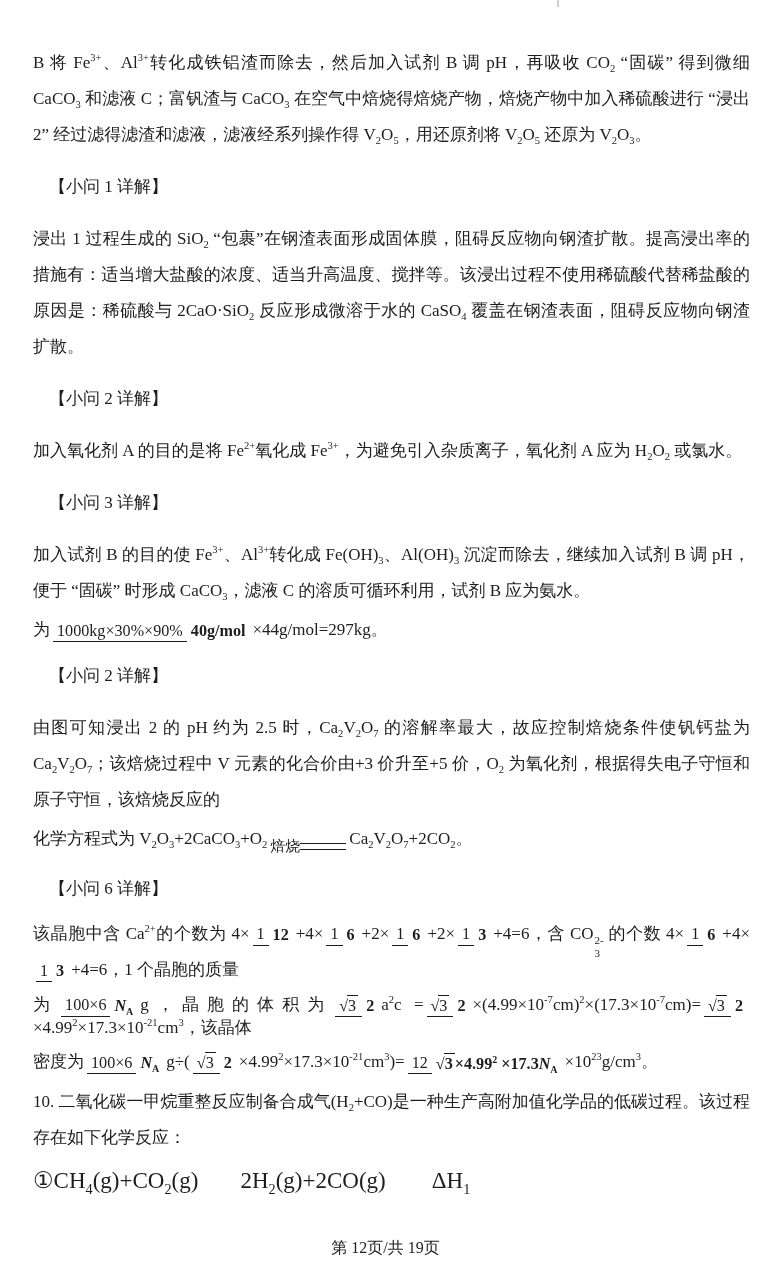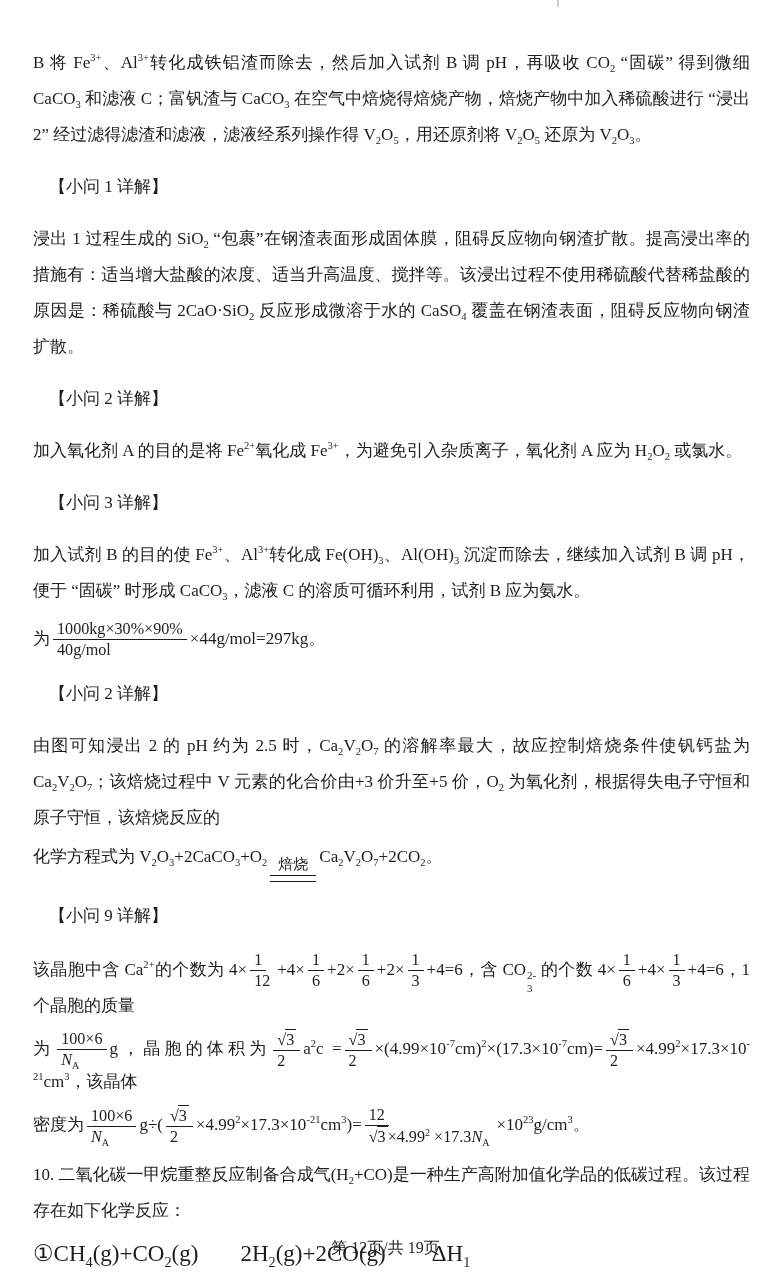--- a/index.html
+++ b/index.html
@@ -15,34 +15,34 @@
     padding:45px 33px 0 33px;
     font-size:17px;
   }
   .p{line-height:36px;text-align:justify;margin:0;}
   .h{line-height:36px;margin:16px;}
   .f{margin:10px 0;line-height:1.3;text-align:left;}
   .fj{margin:12px 0;line-height:1.3;text-align:justify;}
   sup,sub{font-size:0.62em;line-height:0;}
   .it{font-style:italic;}
   .frac{
-    display:inline-flex;flex-direction:column;align-items:flex-start;
+    display:inline-flex;flex-direction:row;align-items:center;
     vertical-align:middle;margin:0 3px;line-height:1.25;font-size:0.95em;
   }
   .frac .num{padding:0 4px;border-bottom:1.4px solid currentColor;}
-  .frac .den{padding:0 4px;}
+  .frac .den{padding:0 4px;font-weight:bold;}
   .sqrt{display:inline-flex;align-items:baseline;}
   .sqrt .rad{line-height:1;}
   .sqrt .arg{border-top:1.4px solid currentColor;margin-left:-1px;padding:0 2px 0 1px;}
   .ss{
     display:inline-flex;flex-direction:column;align-items:flex-start;
     vertical-align:-5px;font-size:11px;line-height:1.15;margin-left:1px;
   }
   .oeq{
-    display:inline-flex;flex-direction:column;align-items:center;
+    display:inline-flex;align-items:center;
     vertical-align:-7px;margin:0 3px;
   }
   .oeq .oeq-top{font-size:15px;line-height:1.15;}
   .oeq .oeq-bar{width:46px;height:5px;border-top:1.5px solid currentColor;border-bottom:1.5px solid currentColor;margin-top:1px;}
   .gap{display:inline-block;height:1px;}
   .footer{
     position:absolute;left:0;right:12px;top:1238px;
     text-align:center;font-size:16px;color:#222;
   }
   .stray{
@@ -66,21 +66,21 @@
     <div class="f"><span class="tr">为</span><span class="frac">
         <span class="num"><span class="tr">1000kg×30%×90%</span></span>
         <span class="den"><span class="tr">40g/mol</span></span>
       </span><span class="tr">×44g/mol=297kg。</span></div>
     <div class="h">【小问 2 详解】</div>
     <div class="p"><span class="tr">由图可知浸出 2 的 pH 约为 2.5 时，Ca</span><sub>2</sub><span class="tr">V</span><sub>2</sub><span class="tr">O</span><sub>7</sub><span class="tr"> 的溶解率最大，故应控制焙烧条件使钒钙盐为 Ca</span><sub>2</sub><span class="tr">V</span><sub>2</sub><span class="tr">O</span><sub>7</sub><span class="tr">；该焙烧过程中 V 元素的化合价由+3 价升至+5 价，O</span><sub>2</sub><span class="tr"> 为氧化剂，根据得失电子守恒和原子守恒，该焙烧反应的</span></div>
     <div class="f"><span class="tr">化学方程式为 V</span><sub>2</sub><span class="tr">O</span><sub>3</sub><span class="tr">+2CaCO</span><sub>3</sub><span class="tr">+O</span><sub>2</sub><span class="oeq">
         <span class="oeq-top">焙烧</span>
         <span class="oeq-bar"></span>
       </span><span class="tr">Ca</span><sub>2</sub><span class="tr">V</span><sub>2</sub><span class="tr">O</span><sub>7</sub><span class="tr">+2CO</span><sub>2</sub><span class="tr">。</span></div>
-    <div class="h">【小问 9 详解】</div>
+    <div class="h">【小问 6 详解】</div>
     <div class="fj"><span class="tr">该晶胞中含 Ca</span><sup>2+</sup><span class="tr">的个数为 4×</span><span class="frac">
         <span class="num"><span class="tr">1</span></span>
         <span class="den"><span class="tr">12</span></span>
       </span><span class="tr">+4×</span><span class="frac">
         <span class="num"><span class="tr">1</span></span>
         <span class="den"><span class="tr">6</span></span>
       </span><span class="tr">+2×</span><span class="frac">
         <span class="num"><span class="tr">1</span></span>
         <span class="den"><span class="tr">6</span></span>
       </span><span class="tr">+2×</span><span class="frac">

